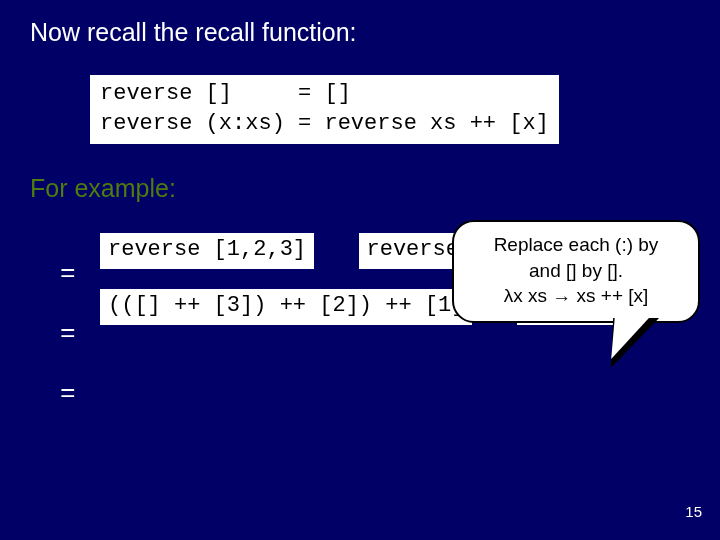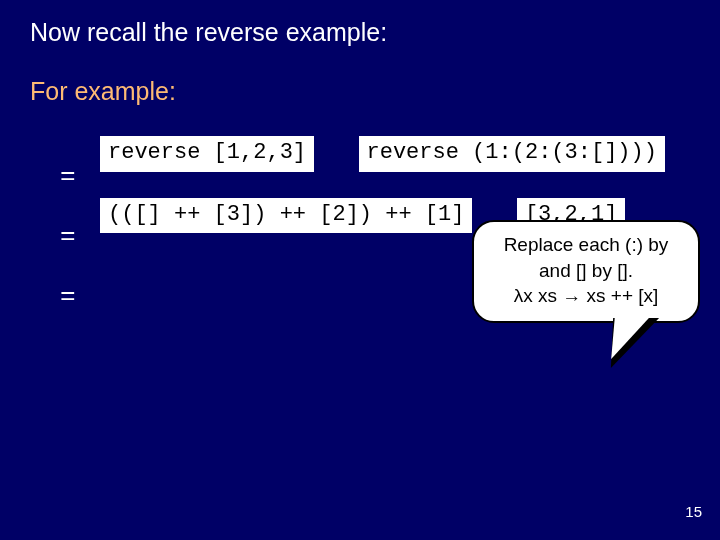--- a/index.html
+++ b/index.html
@@ -32,45 +32,44 @@
     font-size: 22px;
     line-height: 1.35;
     padding: 4px 10px 6px 10px;
     display: inline-block;
     white-space: pre;
   }
   .defbox {
     margin-left: 60px;
   }
   .subhead {
-    color: #fdba74;
+    color: #4d7c0f;
     font-size: 25px;
     margin: 30px 0 10px 0;
   }
   .steps {
     position: relative;
     margin-left: 30px;
   }
   .eq {
     color: #fff;
     font-family: "Courier New", Courier, monospace;
     font-size: 26px;
     position: absolute;
     left: 0;
   }
   .stepbox {
     margin-left: 40px;
-    margin-bottom: 6px;
     padding: 2px 8px 4px 8px;
   }
   .callout {
     position: absolute;
     right: 20px;
     top: 220px;
-    width: 228px;
+    width: 248px;
     background: #fff;
     color: #000;
     border: 2px solid #000;
     border-radius: 22px;
     padding: 10px 12px 12px 12px;
     font-size: 19px;
     text-align: center;
     line-height: 1.35;
     box-sizing: border-box;
   }
@@ -103,22 +102,24 @@
     right: 18px;
     color: #fff;
     font-size: 15px;
   }
 </style>
 </head>
 <body>
 
 <div class="slide">
 
-  <div class="title">Now recall the reverse example:</div>
+  <div class="title">Now recall the recall function:</div>
 
+  <div class="codebox defbox">reverse []     = []
+reverse (x:xs) = reverse xs ++ [x]</div>
 
   <div class="subhead">For example:</div>
 
   <div class="steps">
     <div class="codebox stepbox">reverse [1,2,3]</div>
     <div class="eq" style="top:46px">=</div>
     <div class="codebox stepbox" style="margin-top:20px">reverse (1:(2:(3:[])))</div>
     <div class="eq" style="top:106px">=</div>
     <div class="codebox stepbox" style="margin-top:20px">(([] ++ [3]) ++ [2]) ++ [1]</div>
     <div class="eq" style="top:166px">=</div>

